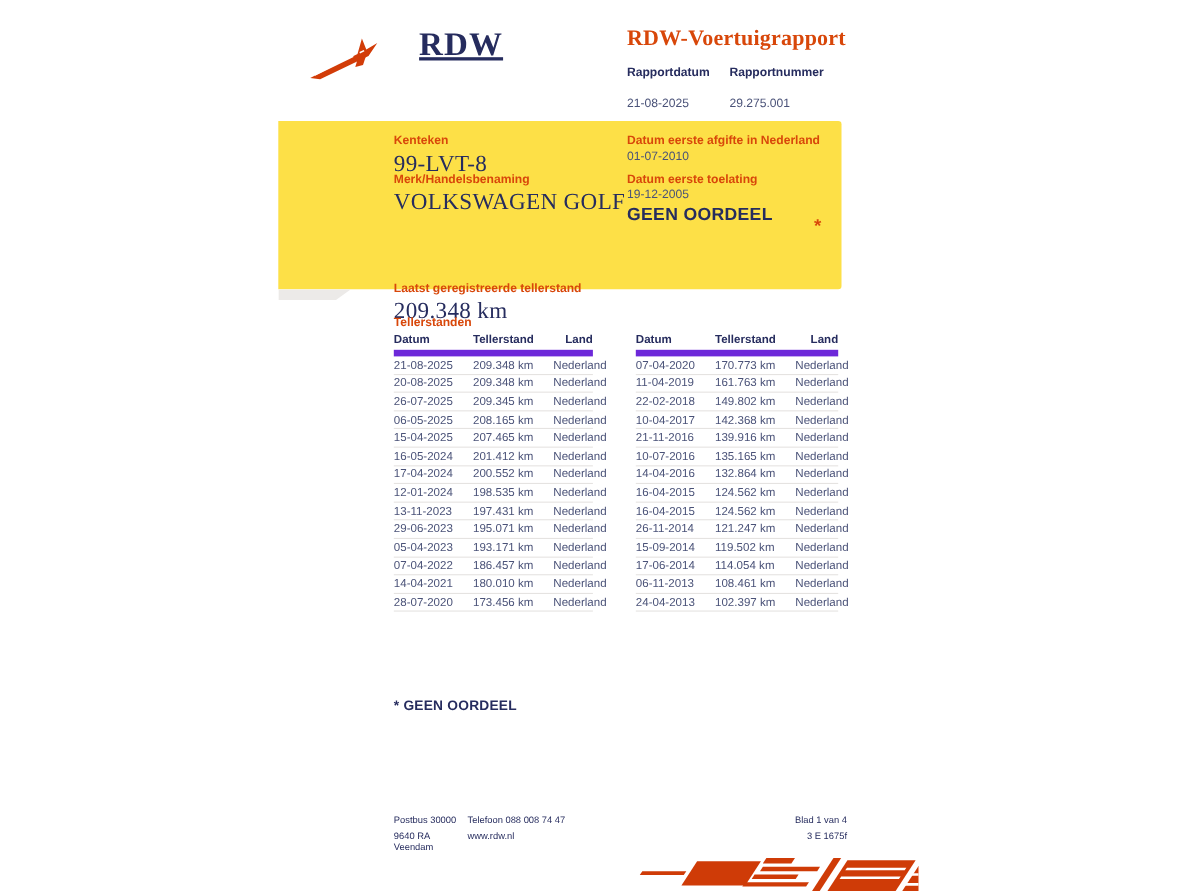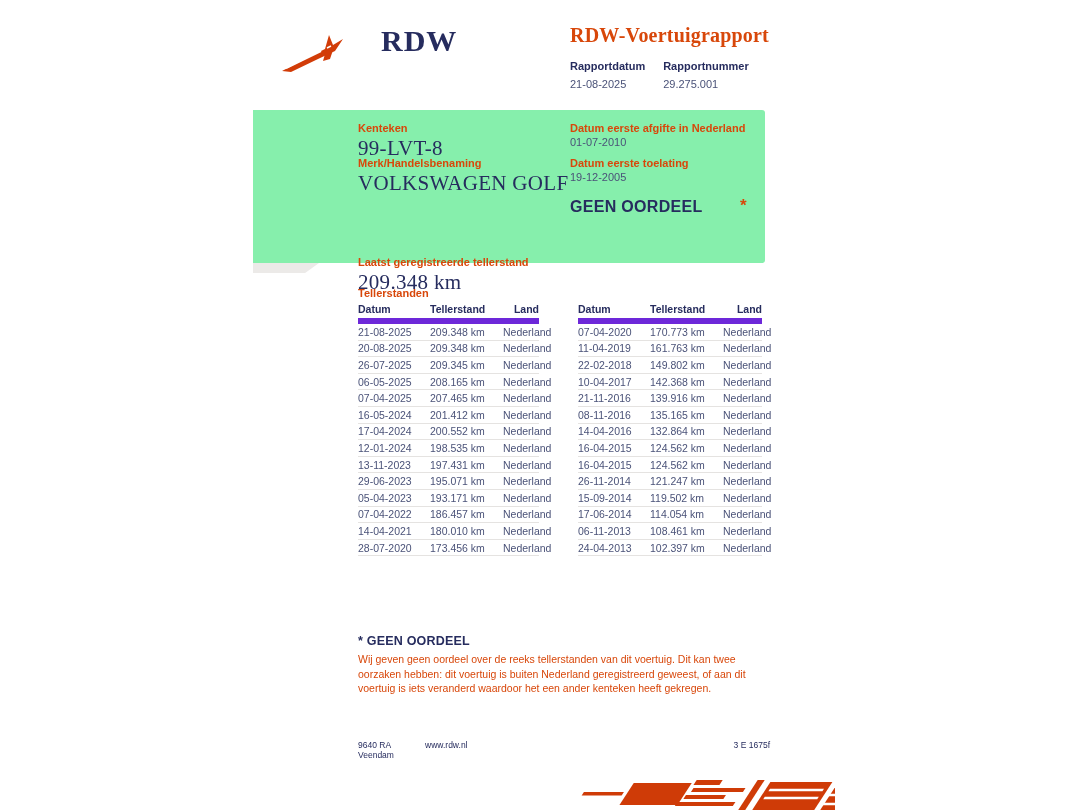--- a/index.html
+++ b/index.html
@@ -10,50 +10,50 @@
     -webkit-font-smoothing:antialiased;
   }
   .page{position:absolute;left:253px;top:0;width:574px;height:810px;background:#fff;}
 
   
   .logo{position:absolute;left:28px;top:26px;width:170px;height:48px;}
   .logo svg{position:absolute;left:0;top:4px;}
   .logo-text{
     position:absolute;left:100px;top:-2px;
     font-family:"Liberation Serif", serif;font-size:30px;font-weight:600;
-    color:#262C5E;letter-spacing:1px;
+    color:#262C5E;letter-spacing:1px;text-decoration:underline;
   }
   .report-title{
     position:absolute;left:317px;top:24px;
     font-family:"Liberation Serif", serif;font-weight:700;font-size:20px;
     color:#D8470A;letter-spacing:.2px;
   }
   .meta{position:absolute;left:317px;top:60px;display:flex;gap:18px;}
-  .meta .col{display:flex;flex-direction:column;gap:6px;}
+  .meta .col{display:flex;flex-direction:column;gap:16px;}
   .lbl-navy{font-size:11px;font-weight:700;color:#262C5E;}
   .val-small{font-size:11px;color:#4A5278;}
 
   
   .sumbox{
     position:absolute;left:0;top:110px;width:512px;height:153px;
-    background:#86efac;border-radius:0 3px 3px 0;
+    background:#fde047;border-radius:0 3px 3px 0;
   }
   .sumbox-notch{
     position:absolute;left:0;top:263px;width:66px;height:10px;
     background:#ECEAE8;
     clip-path:polygon(0 0,100% 0,79% 100%,0 100%);
   }
   .lbl-orange{font-size:11px;font-weight:700;color:#D8470A;}
   .big-serif{
     font-family:"Liberation Serif", serif;font-size:21px;color:#262C5E;
     letter-spacing:.3px;
   }
   .fld{position:absolute;display:flex;flex-direction:column;gap:2px;}
   .oordeel{
-    position:absolute;left:317px;top:88px;
+    position:absolute;left:317px;top:77px;
     font-size:16px;font-weight:700;color:#262C5E;letter-spacing:.3px;
   }
   .asterisk{
     position:absolute;left:487px;top:86px;
     font-size:17px;font-weight:700;color:#D8470A;
   }
 
   
   .section-title{
     position:absolute;left:105px;top:287px;
@@ -171,21 +171,21 @@
           <div class="tcell c0">26-07-2025</div>
           <div class="tcell c1">209.345 km</div>
           <div class="tcell c2">Nederland</div>
         </div>
         <div class="trow">
           <div class="tcell c0">06-05-2025</div>
           <div class="tcell c1">208.165 km</div>
           <div class="tcell c2">Nederland</div>
         </div>
         <div class="trow">
-          <div class="tcell c0">07-04-2025</div>
+          <div class="tcell c0">15-04-2025</div>
           <div class="tcell c1">207.465 km</div>
           <div class="tcell c2">Nederland</div>
         </div>
         <div class="trow">
           <div class="tcell c0">16-05-2024</div>
           <div class="tcell c1">201.412 km</div>
           <div class="tcell c2">Nederland</div>
         </div>
         <div class="trow">
           <div class="tcell c0">17-04-2024</div>
@@ -256,21 +256,21 @@
           <div class="tcell c0">10-04-2017</div>
           <div class="tcell c1">142.368 km</div>
           <div class="tcell c2">Nederland</div>
         </div>
         <div class="trow">
           <div class="tcell c0">21-11-2016</div>
           <div class="tcell c1">139.916 km</div>
           <div class="tcell c2">Nederland</div>
         </div>
         <div class="trow">
-          <div class="tcell c0">08-11-2016</div>
+          <div class="tcell c0">10-07-2016</div>
           <div class="tcell c1">135.165 km</div>
           <div class="tcell c2">Nederland</div>
         </div>
         <div class="trow">
           <div class="tcell c0">14-04-2016</div>
           <div class="tcell c1">132.864 km</div>
           <div class="tcell c2">Nederland</div>
         </div>
         <div class="trow">
           <div class="tcell c0">16-04-2015</div>
@@ -304,23 +304,27 @@
         </div>
         <div class="trow">
           <div class="tcell c0">24-04-2013</div>
           <div class="tcell c1">102.397 km</div>
           <div class="tcell c2">Nederland</div>
         </div>
       </div>
   </div>
 
   <div class="footnote-title">* GEEN OORDEEL</div>
-  <div class="footnote-text">Wij geven geen oordeel over de reeks tellerstanden van dit voertuig. Dit kan twee oorzaken hebben: dit voertuig is buiten Nederland geregistreerd geweest, of aan dit voertuig is iets veranderd waardoor het een ander kenteken heeft gekregen.</div>
 
   <div class="footer">
+    <div class="row">
+      <span class="a">Postbus 30000</span>
+      <span class="b">Telefoon 088 008 74 47</span>
+      <span class="r">Blad 1 van 4</span>
+    </div>
     <div class="row">
       <span class="a">9640 RA Veendam</span>
       <span class="b">www.rdw.nl</span>
       <span class="r">3 E 1675f</span>
     </div>
   </div>
 
   <svg class="feather-bottom" viewBox="0 0 256 40">
     <g fill="#CF3B07" transform="skewX(-33) translate(22,0)">
       <rect x="-8" y="14" width="40" height="3.5"></rect>

